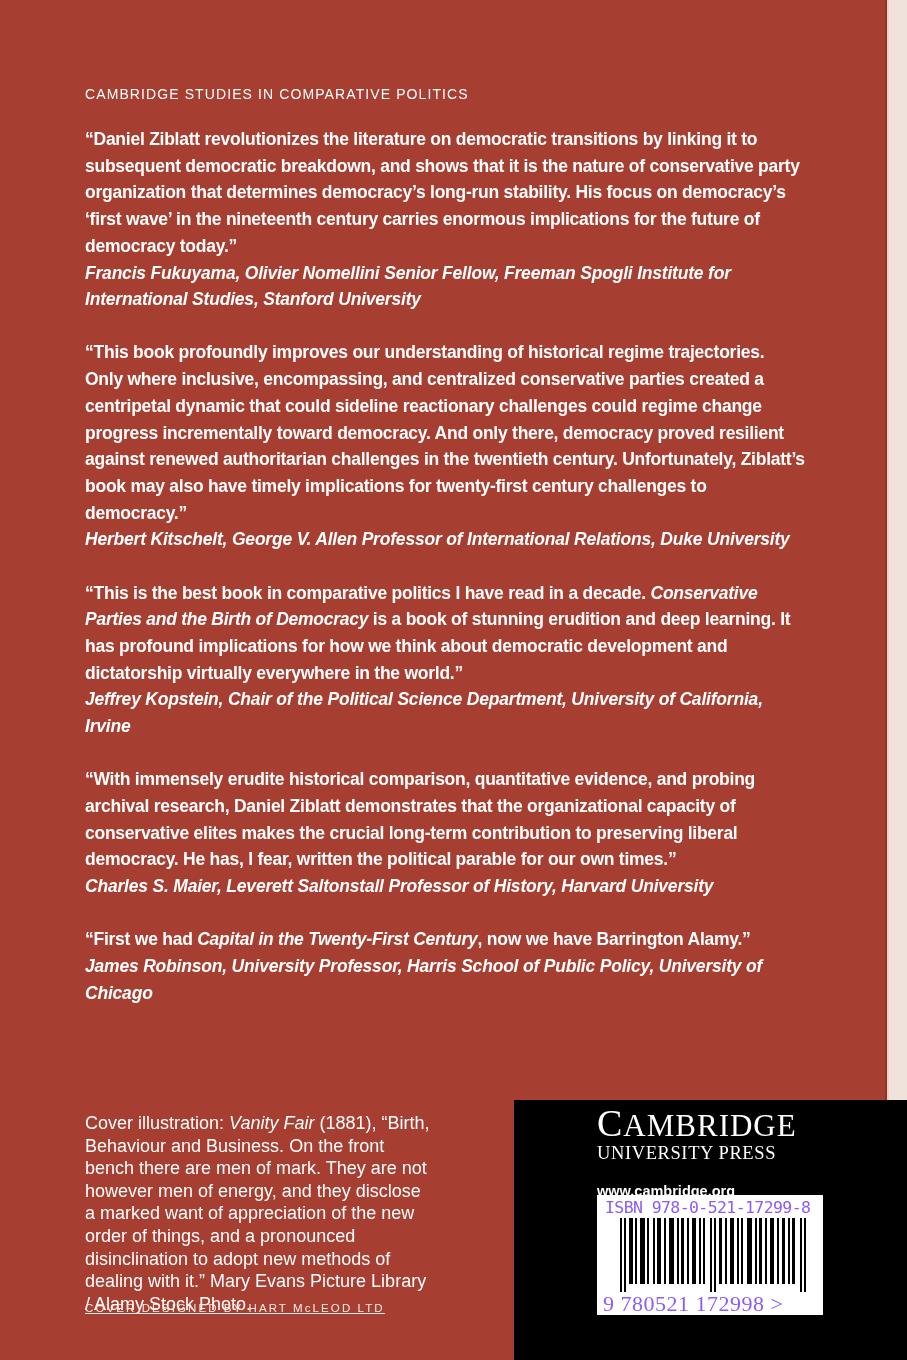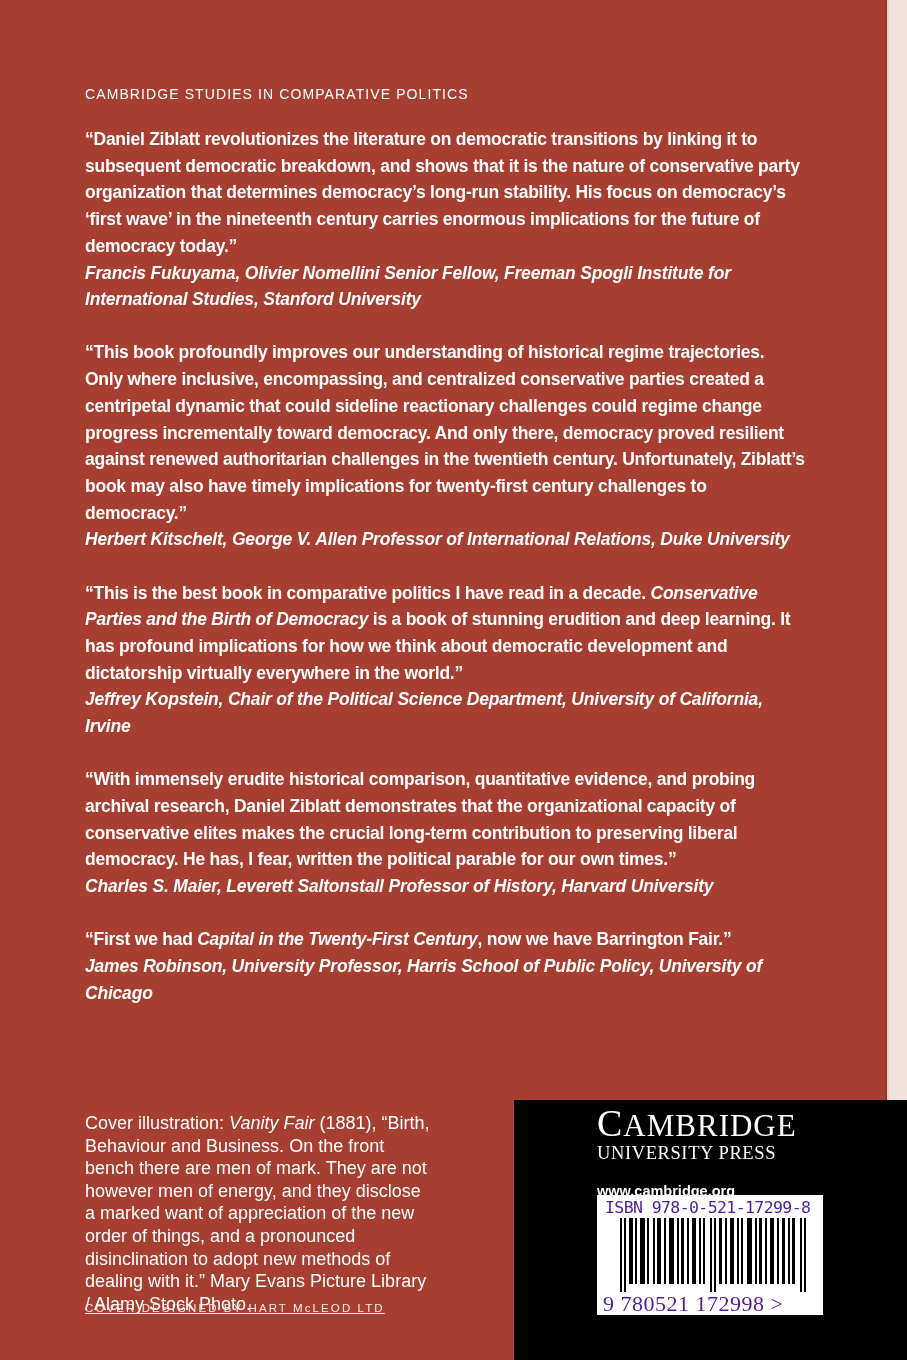--- a/index.html
+++ b/index.html
@@ -54,21 +54,21 @@
   }
   .pub-name { font-size:31px; letter-spacing:1px; line-height:34px; white-space:nowrap; }
   .pub-name .big { font-size:38px; }
   .pub-sub { font-size:18.5px; letter-spacing:0.6px; line-height:20px; white-space:nowrap; }
   .pub-url {
     font-family:"Liberation Sans", sans-serif; font-weight:bold;
     font-size:14.5px; margin-top:20px;
   }
   .barcode-box {
     position:absolute; left:597px; top:1195px; width:226px; height:120px;
-    background:#ffffff; color:#4c1d95;
+    background:#ffffff; color:#8b5cf6;
   }
   .isbn-text {
     position:absolute; left:8px; top:3px;
     font-family:"DejaVu Sans Mono", monospace; font-size:16.5px; letter-spacing:-0.6px;
   }
   .bars { position:absolute; left:23px; top:23px; width:186px; height:74px; }
   .bar-digits {
     position:absolute; left:6px; bottom:-2px;
     font-family:Liberation Serif, serif; font-size:22px; letter-spacing:0.5px;
     white-space:pre;
@@ -92,21 +92,21 @@
   </div>
   <div class="quote">
     <p><span>“This is the best book in comparative politics I have read in a decade. </span><i>Conservative Parties and the Birth of Democracy</i><span> is a book of stunning erudition and deep learning. It has profound implications for how we think about democratic development and dictatorship virtually everywhere in the world.”</span></p>
     <p class="attr">Jeffrey Kopstein, Chair of the Political Science Department, University of California, Irvine</p>
   </div>
   <div class="quote">
     <p>“With immensely erudite historical comparison, quantitative evidence, and probing archival research, Daniel Ziblatt demonstrates that the organizational capacity of conservative elites makes the crucial long-term contribution to preserving liberal democracy. He has, I fear, written the political parable for our own times.”</p>
     <p class="attr">Charles S. Maier, Leverett Saltonstall Professor of History, Harvard University</p>
   </div>
   <div class="quote">
-    <p><span>“First we had </span><i>Capital in the Twenty-First Century</i><span>, now we have Barrington Fair.”</span></p>
+    <p><span>“First we had </span><i>Capital in the Twenty-First Century</i><span>, now we have Barrington Alamy.”</span></p>
     <p class="attr">James Robinson, University Professor, Harris School of Public Policy, University of Chicago</p>
   </div>
 </div>
 
 <div class="credit"><span>Cover illustration: </span><i>Vanity Fair</i><span> (1881), “Birth, Behaviour and Business. On the front bench there are men of mark. They are not however men of energy, and they disclose a marked want of appreciation of the new order of things, and a pronounced disinclination to adopt new methods of dealing with it.” Mary Evans Picture Library / Alamy Stock Photo.</span></div>
 
 <div class="designer">COVER DESIGNED BY HART McLEOD LTD</div>
 
 <div class="black-block"></div>
 

